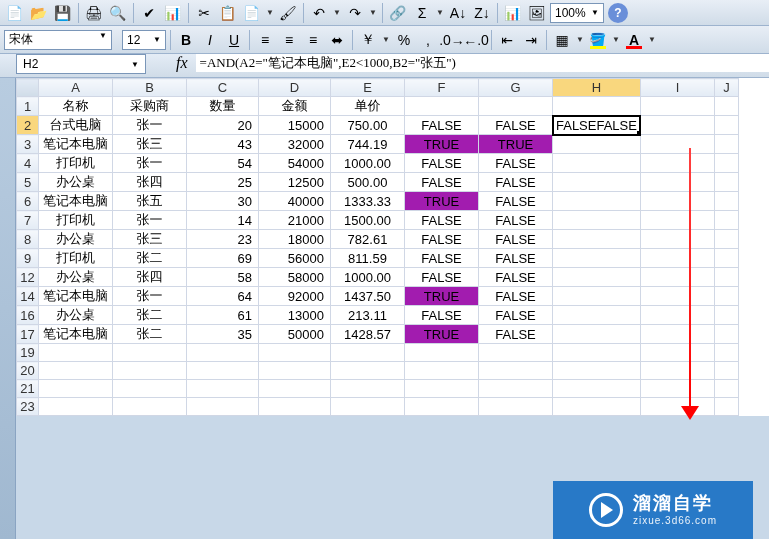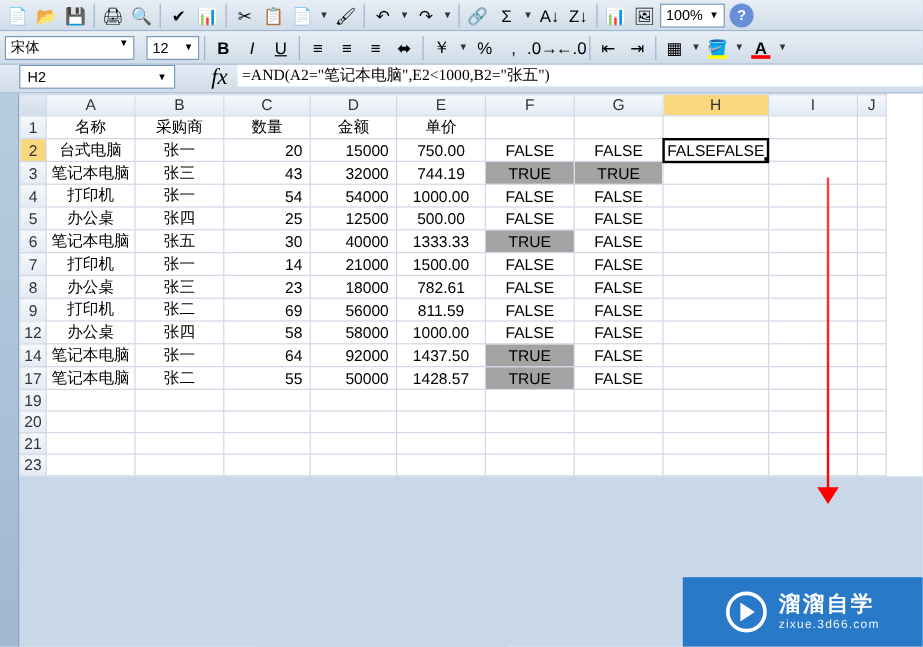--- a/index.html
+++ b/index.html
@@ -11,41 +11,41 @@
 .tbtn { width: 22px; height: 22px; border: 1px solid transparent; background: transparent; display: inline-flex; align-items: center; justify-content: center; cursor: pointer; border-radius: 2px; font-size: 14px; }
 .tsep { width: 1px; height: 20px; background: #9db3ce; margin: 0 2px; }
 .tdrop { width: 10px; height: 22px; display: inline-flex; align-items: center; justify-content: center; font-size: 8px; color: #333; }
 .font-name { width: 108px; height: 20px; background: #fff; border: 1px solid #7a96b8; padding: 0 4px; display: flex; align-items: flex-start; justify-content: space-between; }
 .font-size { width: 44px; height: 20px; background: #fff; border: 1px solid #7a96b8; padding: 0 4px; display: flex; align-items: center; justify-content: space-between; }
 .zoom-box { width: 54px; height: 20px; background: #fff; border: 1px solid #7a96b8; padding: 0 4px; display: flex; align-items: center; justify-content: space-between; }
 .help-q { width: 20px; height: 20px; border-radius: 50%; background: #6a8fd9; color: #fff; display: inline-flex; align-items: center; justify-content: center; font-weight: bold; margin-left: 2px; }
 
 .fbar { background: linear-gradient(#e4ecf6, #d0dce8); border-bottom: 1px solid #9db3ce; height: 24px; display: flex; align-items: flex-start; }
 .name-box { width: 130px; height: 20px; background: #fff; border: 1px solid #7a96b8; margin-left: 16px; padding: 0 6px; display: flex; align-items: center; justify-content: space-between; font-size: 12px; }
-.fx { margin-left: 30px; font-style: italic; font-family: "Times New Roman", serif; font-size: 19px; }
+.fx { margin-left: 30px; font-style: italic; font-family: "Times New Roman", serif; font-size: 16px; }
 .formula-input { flex: 1; margin-left: 8px; background: #fff; height: 18px; padding: 0 4px; display: flex; align-items: center; font-family: "SimSun"; font-size: 13px; }
 
 .sheet { background: #fff; position: relative; }
 table { border-collapse: collapse; table-layout: fixed; }
 th, td { border: 1px solid #d0d7e5; font-size: 13px; height: 18px; padding: 0 3px; overflow: hidden; white-space: nowrap; }
 th { background: linear-gradient(#f5f8fc, #e3ebf5); font-weight: normal; color: #333; text-align: center; }
 th.corner { background: linear-gradient(#e3ebf5,#d0dce8); width: 22px; }
 th.rowh { width: 22px; text-align: center; }
 th.selcol { background: #f9d77e; }
 th.selrow { background: #f9d77e; }
 td { text-align: center; }
 td.num-r { text-align: right; padding-right: 6px; }
-td.hl { background: #a3a3a3; }
+td.hl { background: #a21caf; }
 .active-cell { outline: 2px solid #000; outline-offset: -1px; background: #fff; position: relative; }
 .fill-handle { position: absolute; width: 6px; height: 6px; background: #000; right: -3px; bottom: -3px; }
 
 .arrow { position: absolute; right: 78px; top: 148px; width: 2px; height: 260px; background: linear-gradient(to bottom, #ff4040, #ff0000); z-index: 5; }
 .arrow::after { content: ""; position: absolute; bottom: -12px; left: -8px; border-left: 9px solid transparent; border-right: 9px solid transparent; border-top: 14px solid #ff0000; }
 
-.watermark { position: absolute; right: 0; bottom: 0; width: 200px; height: 58px; background: #2879c7; color: #fff; display: flex; align-items: center; justify-content: center; gap: 10px; z-index: 10; }
+.watermark { position: absolute; right: 16px; bottom: 0; width: 200px; height: 58px; background: #2879c7; color: #fff; display: flex; align-items: center; justify-content: center; gap: 10px; z-index: 10; }
 .wm-icon { width: 34px; height: 34px; border: 3px solid #fff; border-radius: 50%; display: flex; align-items: center; justify-content: center; }
 .wm-tri { width: 0; height: 0; border-left: 12px solid #fff; border-top: 8px solid transparent; border-bottom: 8px solid transparent; margin-left: 3px; }
 .wm-text { display: flex; flex-direction: column; line-height: 1.2; }
 .wm-main { font-size: 18px; font-weight: bold; letter-spacing: 2px; }
 .wm-sub { font-size: 10px; letter-spacing: 1px; opacity: 0.9; text-align: right; }
 
 .blue-edge { position: absolute; left: 0; top: 78px; bottom: 0; width: 16px; background: linear-gradient(#b8cce0, #a0b8d0); border-right: 1px solid #8aa4c2; }
 col.cA,col.cB { width:74px; } col.cC,col.cD{width:72px;} col.cE{width:74px;} col.cF,col.cG{width:74px;} col.cH{width:74px;} col.cI{width:74px;} col.cJ{width:24px;}
 </style>
 </head>
@@ -316,24 +316,37 @@
           <td class="num-r">64</td>
           <td class="num-r">92000</td>
           <td>1437.50</td>
           <td class="hl">TRUE</td>
           <td>FALSE</td>
           <td></td>
           <td></td>
           <td></td>
         </tr>
         <tr>
+          <th class="rowh">16</th>
+          <td>办公桌</td>
+          <td>张二</td>
+          <td class="num-r">61</td>
+          <td class="num-r">13000</td>
+          <td>213.11</td>
+          <td>FALSE</td>
+          <td>FALSE</td>
+          <td></td>
+          <td></td>
+          <td></td>
+        </tr>
+        <tr>
           <th class="rowh">17</th>
           <td>笔记本电脑</td>
           <td>张二</td>
-          <td class="num-r">55</td>
+          <td class="num-r">35</td>
           <td class="num-r">50000</td>
           <td>1428.57</td>
           <td class="hl">TRUE</td>
           <td>FALSE</td>
           <td></td>
           <td></td>
           <td></td>
         </tr>
         <tr>
           <th class="rowh">19</th>

